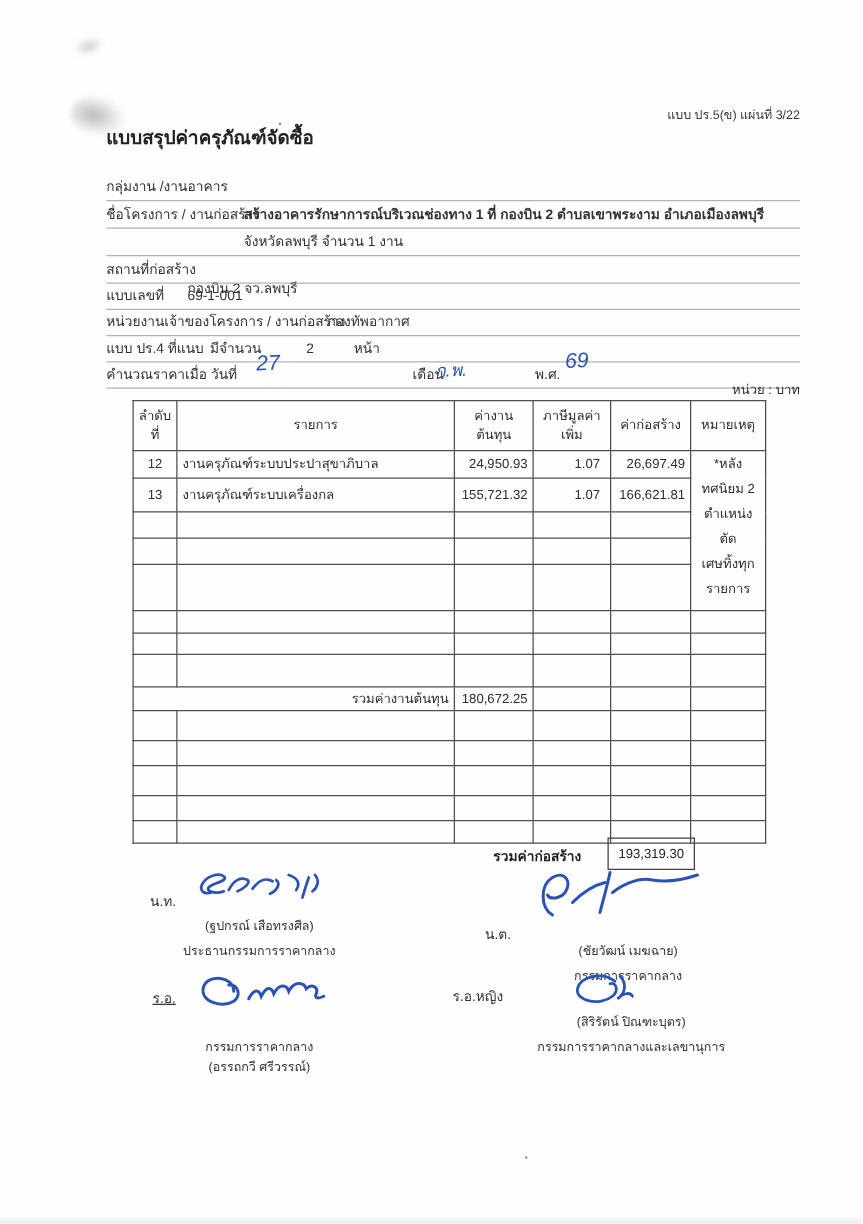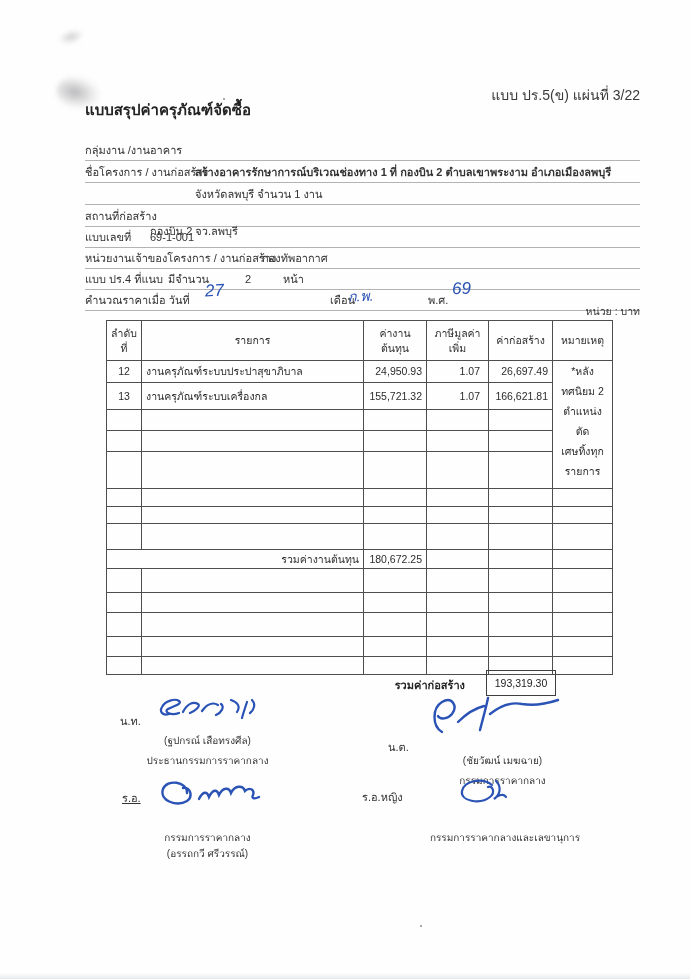--- a/index.html
+++ b/index.html
@@ -1,21 +1,21 @@
 <!DOCTYPE html>
 <html><head>
 <meta charset="utf-8">
 <style>
   html,body{margin:0;padding:0;background:#ffffff;}
   .page{
     position:relative;width:690px;height:979px;background:#fefefe;
     font-family:"Liberation Sans", sans-serif;color:#2e2e2e;overflow:hidden;
   }
   .abs{position:absolute;}
-  .form-code{top:84px;right:50px;font-size:14px;color:#3a3a3a;}
+  .form-code{top:84px;right:50px;font-size:10px;color:#3a3a3a;}
   .title{top:98px;left:85px;right:50px;font-size:15px;font-weight:bold;color:#222;}
   .flabel,.fvalue{font-size:11px;line-height:1.35;color:#333;white-space:nowrap;}
   .rule{position:absolute;left:85px;width:555px;height:1px;background:#9a9a9a;opacity:.75;}
   .unit{font-size:10.5px;color:#333;}
   
   table.grid{position:absolute;left:106px;top:320px;border-collapse:collapse;table-layout:fixed;width:506px;}
   table.grid td,table.grid th{border:1px solid #4d4d4d;font-size:10.5px;font-weight:normal;
     padding:0 4px;color:#2c2c2c;overflow:hidden;line-height:1.35;}
   table.grid th{text-align:center;vertical-align:middle;}
   td.c{text-align:center;} td.r{text-align:right;} td.l{text-align:left;}
@@ -257,15 +257,16 @@
   </div>
   <div class="abs sig-name" style="top:810px;left:125px;width:165px;margin-top:36px;">(อรรถกวี  ศรีวรรณ์)</div>
   <div class="abs sig-role" style="top:830px;left:125px;width:165px;">กรรมการราคากลาง</div>
 
   <span class="abs rank" style="top:788px;left:362px;">ร.อ.หญิง</span>
   <div class="abs sig" style="top:775px;left:452px;">
     <svg width="60" height="32" viewBox="0 0 60 32">
       <path d="M40,10 C30,2 12,6 10,16 C8,26 28,30 38,22 C44,17 40,10 36,12 M44,6 C50,12 48,20 42,24 C46,20 52,18 54,22" fill="none" stroke="#2a53b5" stroke-width="2.2" stroke-linecap="round"></path>
     </svg>
   </div>
+  <div class="abs sig-name" style="top:810px;left:415px;width:180px;">(สิริรัตน์  ปิณฑะบุตร)</div>
   <div class="abs sig-role" style="top:830px;left:415px;width:180px;">กรรมการราคากลางและเลขานุการ</div>
 
 </div>
 
 </body></html>

